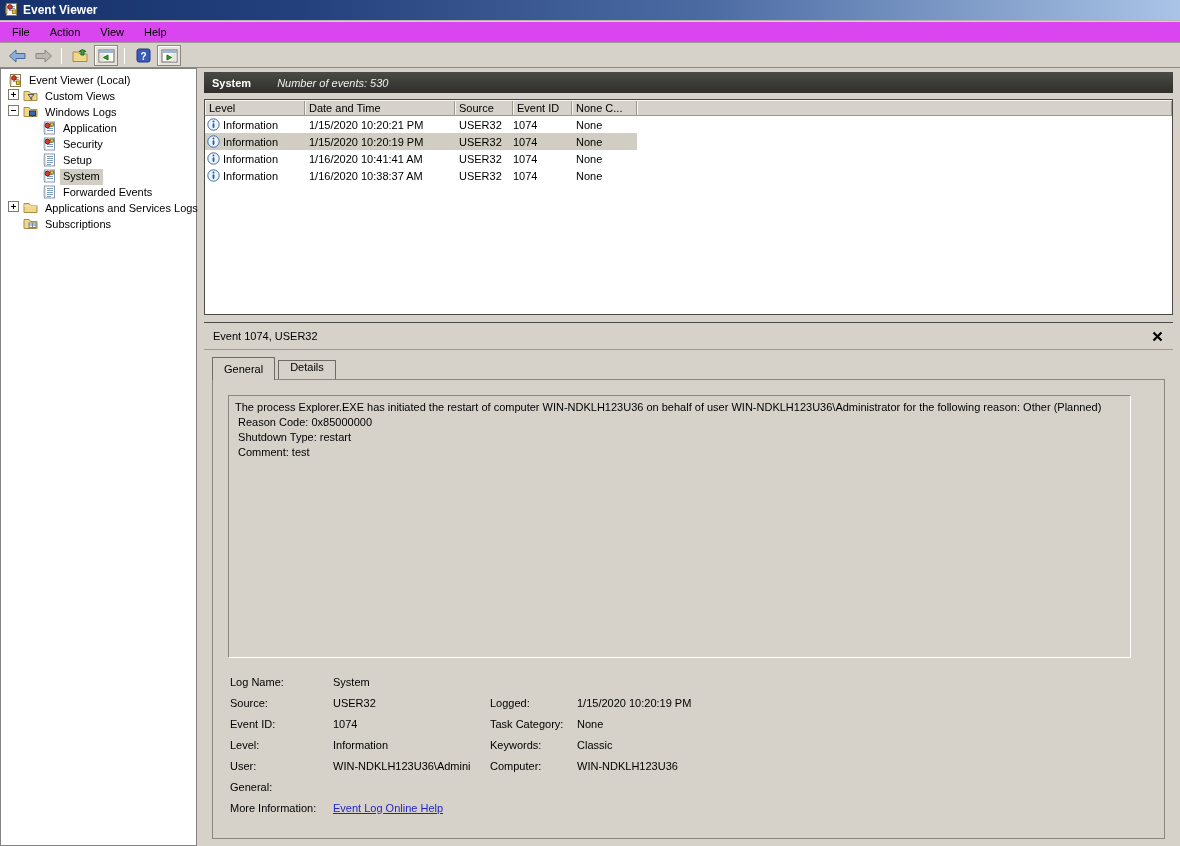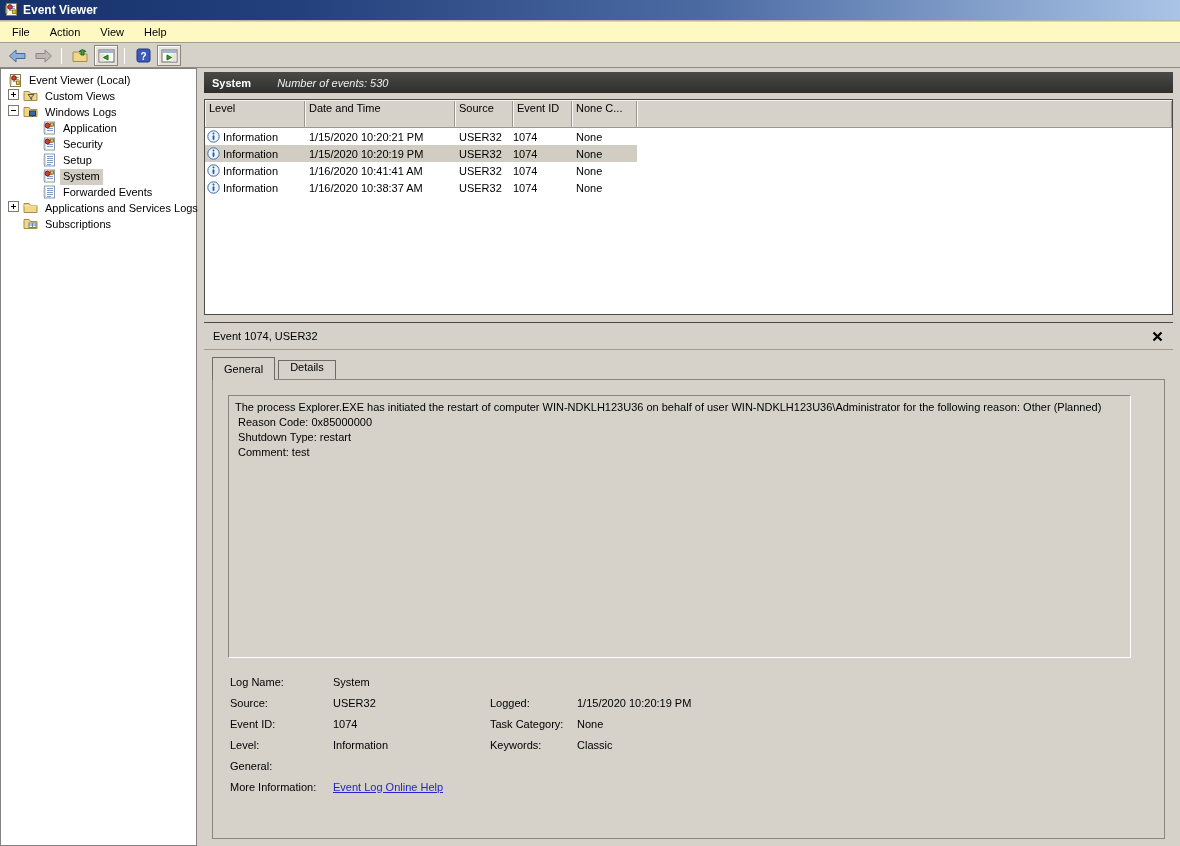--- a/index.html
+++ b/index.html
@@ -17,21 +17,21 @@
     position:absolute; left:0; top:0; width:1180px; height:21px;
     background:linear-gradient(90deg,#16316b 0%,#24407c 25%,#4c6ba3 60%,#a9c4e6 100%);
     display:flex; align-items:center; gap:5px; padding-left:4px;
     color:#fff; font-weight:bold; font-size:12px;
     border-bottom:1px solid #b8b4ac;
   }
 
   
   .menubar {
     position:absolute; left:0; top:22px; width:1180px; height:21px;
-    background:#fef9c3; border-bottom:1px solid #a09c94;
+    background:#d946ef; border-bottom:1px solid #a09c94;
     display:flex; align-items:center; padding-left:2px;
   }
   .menu-item { padding:3px 10px; cursor:default; }
 
   
   .toolbar {
     position:absolute; left:0; top:44px; width:1180px; height:24px;
     background:#d6d2ca; border-bottom:1px solid #8f8b83;
     display:flex; align-items:center; padding-left:5px; gap:2px;
   }
@@ -75,21 +75,21 @@
   
   .filter-table {
     position:absolute; left:204px; top:99px; width:969px; height:216px;
     border:1px solid #4a4a47; background:#fff;
   }
   .filter-bar {
     height:25px; background:#d6d2ca; border-bottom:1px solid #4a4a47;
     display:flex; align-items:center; padding-left:9px;
   }
   .filter-text { margin-left:17px; }
-  .grid-header { height:28px; display:flex; background:#fef9c3; }
+  .grid-header { height:16px; display:flex; background:#fef9c3; }
   .gh-cell {
     padding:2px 4px; background:#d6d2ca; white-space:nowrap; overflow:hidden;
     box-shadow:inset 1px 1px 0 #f7f5f1, inset -1px 0 0 #9c988f;
     border-bottom:1px solid #9c988f;
   }
   .c-level { width:100px; flex:0 0 100px; }
   .c-date  { width:150px; flex:0 0 150px; }
   .c-src   { width:58px;  flex:0 0 58px; }
   .c-eid   { width:59px;  flex:0 0 59px; }
   .c-task  { width:65px;  flex:0 0 65px; }
@@ -481,20 +481,26 @@
           <span class="d-l2">Task Category:</span>
           <span class="d-v2">None</span>
         </div>
         <div class="d-row">
           <span class="d-l1">Level:</span>
           <span class="d-v1">Information</span>
           <span class="d-l2">Keywords:</span>
           <span class="d-v2">Classic</span>
         </div>
         <div class="d-row">
+          <span class="d-l1">User:</span>
+          <span class="d-v1">WIN-NDKLH123U36\Admini</span>
+          <span class="d-l2">Computer:</span>
+          <span class="d-v2">WIN-NDKLH123U36</span>
+        </div>
+        <div class="d-row">
           <span class="d-l1">General:</span>
           <span class="d-v1"></span>
           <span class="d-l2"></span>
           <span class="d-v2"></span>
         </div>
         <div class="d-row">
           <span class="d-l1">More Information:</span>
           <span class="d-v1 d-link">Event Log Online Help</span>
           <span class="d-l2"></span>
           <span class="d-v2"></span>

